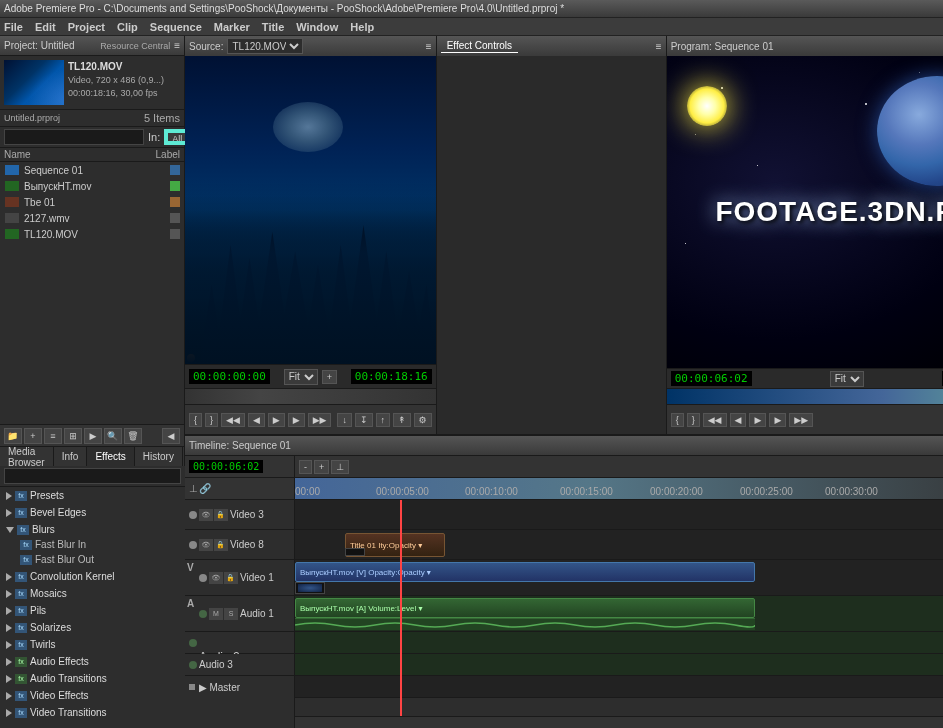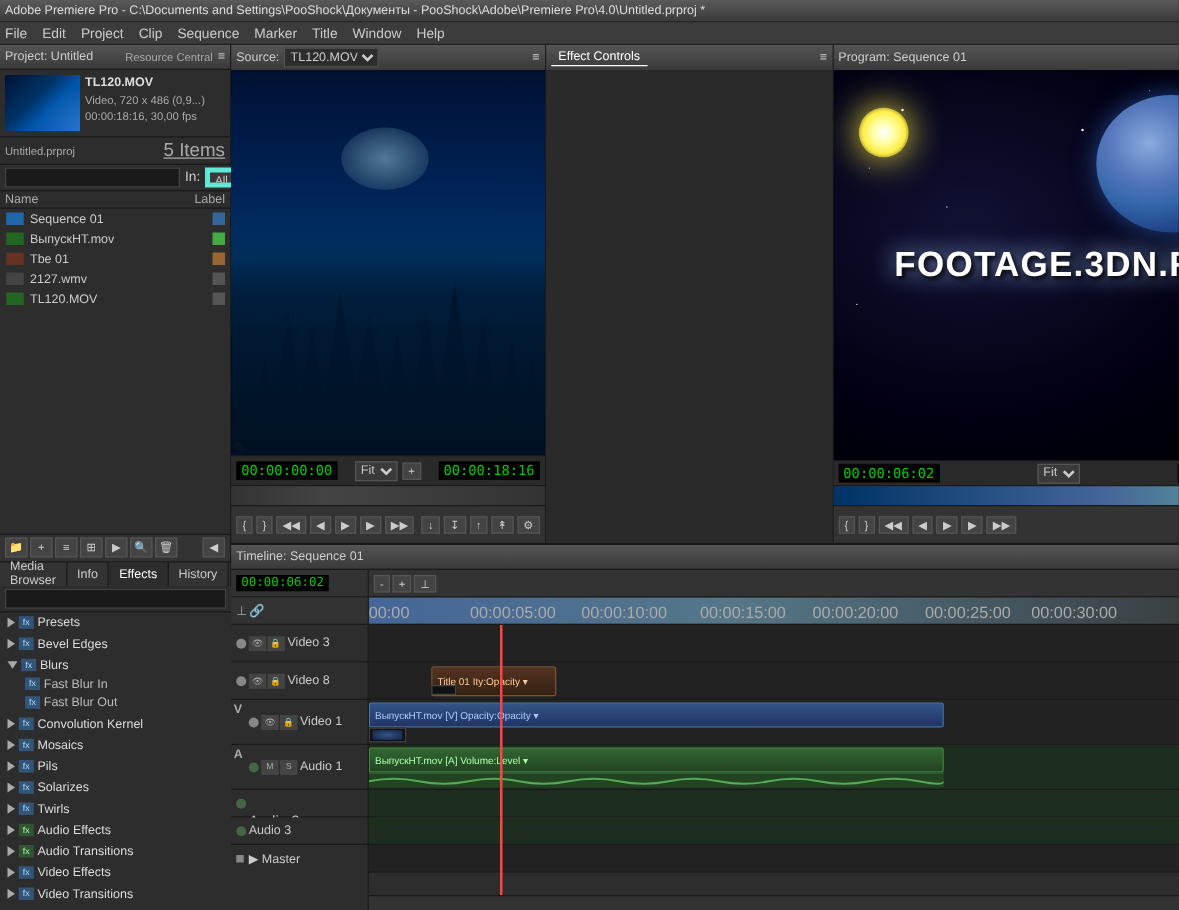--- a/index.html
+++ b/index.html
@@ -30,21 +30,21 @@
       background: #3c3c3c;
       height: 18px;
       display: flex;
       align-items: center;
       padding: 0 4px;
       gap: 12px;
       font-size: 11px;
       color: #ccc;
       border-bottom: 1px solid #222;
     }
-    #menu-bar span { cursor: pointer; }
+    #menu-bar span { cursor: pointer; font-weight: bold; }
 
     
     #main-layout {
       display: flex;
       height: calc(728px - 36px);
     }
 
     
     #left-panel {
       width: 185px;
@@ -595,21 +595,21 @@
       border-bottom: 1px solid #1a1a1a;
       position: relative;
       display: flex;
       align-items: flex-end;
       padding-bottom: 2px;
     }
 
     .ruler-mark {
       position: absolute;
       bottom: 2px;
-      font-size: 13px;
+      font-size: 10px;
       color: #aaa;
     }
 
     #timeline-tracks {
       flex: 1;
       display: flex;
       flex-direction: column;
       position: relative;
     }
 
@@ -771,21 +771,21 @@
       <div id="project-file-info">
         <div id="project-file-name">TL120.MOV</div>
         <div>Video, 720 x 486 (0,9...)</div>
         <div>00:00:18:16, 30,00 fps</div>
       </div>
     </div>
 
     <div id="project-search-row">
       <span style="font-size:9px;color:#aaa;">Untitled.prproj</span>
       <div class="spacer"></div>
-      <span style="font-size:15px;color:#aaa;text-decoration:underline;">5 Items</span>
+      <span style="font-size:11px;color:#aaa;">5 Items</span>
     </div>
 
     <div id="project-search-row" style="padding:2px 4px;display:flex;align-items:center;gap:4px;border-bottom:1px solid #1a1a1a;">
       <input type="text" id="project-search" class="project-search" style="flex: 1 1 0%; background: rgb(26, 26, 26); border: 1px solid rgb(68, 68, 68); color: rgb(204, 204, 204); font-size: 10px; padding: 1px 3px; height: 16px;">
       <span>In:</span>
       <select style="background:#3a3a3a;border:4px solid #5eead4;color:#ccc;font-size:9px;height:16px;">
         <option>All</option>
       </select>
     </div>
 

